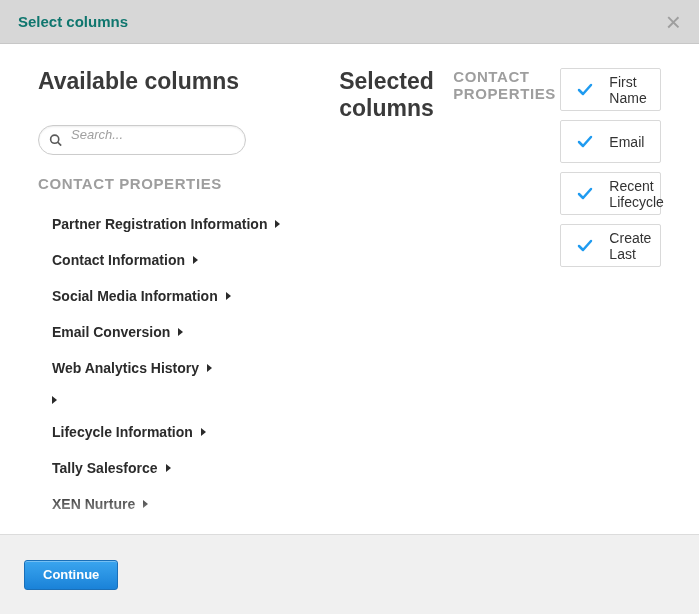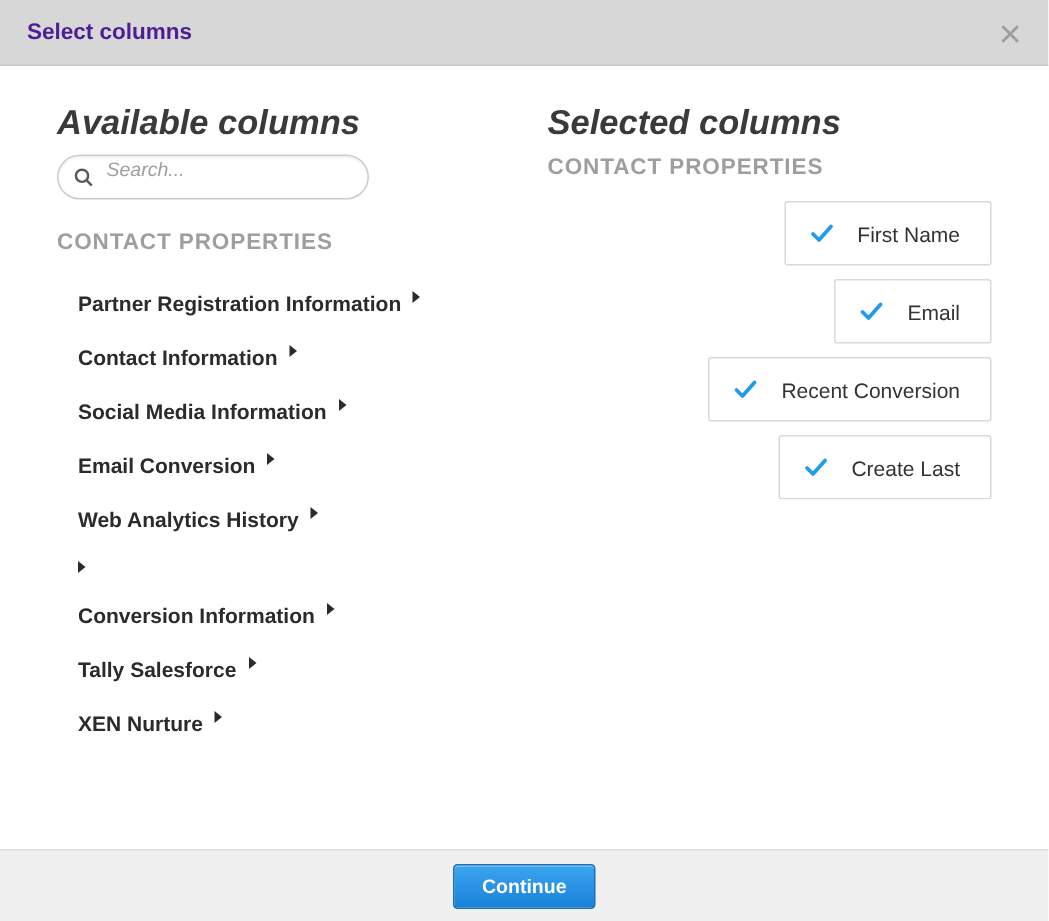--- a/index.html
+++ b/index.html
@@ -1,37 +1,37 @@
 <!DOCTYPE html>
 <html><head>
 <meta charset="utf-8">
 <style>
   * { box-sizing: border-box; margin: 0; padding: 0; }
   html, body { width: 699px; height: 614px; font-family: Helvetica, Arial, sans-serif; background: #fff; overflow: hidden; }
   .modal { display: flex; flex-direction: column; height: 100%; }
   .modal-header { background: #d7d7d7; height: 44px; display: flex; align-items: center; justify-content: space-between; padding: 0 18px; border-bottom: 1px solid #c7c7c7; }
-  .modal-title { color: #4c1d95; font-size: 15px; font-weight: 600; }
+  .modal-title { color: #0f766e; font-size: 15px; font-weight: 600; }
   .close-icon { color: #9e9e9e; font-size: 26px; line-height: 1; cursor: pointer; }
   .modal-body { flex: 1; display: flex; padding: 24px 14px 0 38px; overflow: hidden; position: relative; }
   .col-left { width: 285px; display: flex; flex-direction: column; }
-  .col-right { flex: 1; padding-left: 42px; display: flex; flex-direction: column; }
-  .section-title { font-size: 23px; font-weight: 700; color: #3a3a3a; margin-bottom: 8px; font-style: italic; }
+  .col-right { flex: 1; padding-left: 42px; display: flex; flex-direction: row; }
+  .section-title { font-size: 23px; font-weight: 700; color: #3a3a3a; margin-bottom: 30px; }
   .search-wrap { position: relative; margin-bottom: 20px; width: 208px; }
   .search-input { width: 100%; height: 30px; border: 1px solid #ccc; border-radius: 15px; padding: 0 12px 11px 32px; font-size: 13px; color: #333; outline: none; box-shadow: inset 0 1px 2px rgba(0,0,0,0.08); }
   .search-input::placeholder { color: #a0a0a0; font-style: italic; }
   .search-icon { position: absolute; left: 11px; top: 50%; transform: translateY(-50%); width: 13px; height: 13px; }
   .group-label { font-size: 15px; font-weight: 600; letter-spacing: 0.6px; color: #9e9e9e; margin-bottom: 14px; }
   .cat-list { display: flex; flex-direction: column; padding-left: 14px; overflow-y: hidden; }
-  .cat-item { display: flex; align-items: flex-start; gap: 8px; padding: 10px 0; cursor: pointer; }
+  .cat-item { display: flex; align-items: center; gap: 8px; padding: 10px 0; cursor: pointer; }
   .cat-item span.label { font-size: 14px; font-weight: 700; color: #2b2b2b; }
   .caret { width: 0; height: 0; border-top: 4px solid transparent; border-bottom: 4px solid transparent; border-left: 5px solid #2b2b2b; }
-  .sel-list { display: flex; flex-direction: column; gap: 9px; overflow-y: hidden; padding-right: 24px; align-items: flex-end; }
+  .sel-list { display: flex; flex-direction: column; gap: 9px; overflow-y: hidden; padding-right: 24px; }
   .sel-item { border: 1px solid #d9d9d9; border-radius: 2px; height: 43px; display: flex; align-items: center; padding: 0 20px 0 48px; position: relative; font-size: 14px; color: #333; background: #fff; cursor: move; }
   .check { position: absolute; left: 16px; top: 50%; transform: translateY(-50%); width: 16px; height: 16px; }
-  .modal-footer { background: #f0f0f0; border-top: 1px solid #dcdcdc; height: 48px; display: flex; align-items: center; justify-content: center; padding: 0 24px; }
+  .modal-footer { background: #f0f0f0; border-top: 1px solid #dcdcdc; height: 80px; display: flex; align-items: center; justify-content: flex-start; padding: 0 24px; }
   .btn-continue { background: linear-gradient(#3aa5ef, #1a82d8); color: #fff; border: 1px solid #1a6fb8; border-radius: 3px; height: 30px; padding: 0 18px; font-size: 13px; font-weight: 600; cursor: pointer; box-shadow: inset 0 1px 0 rgba(255,255,255,0.3); }
   .fade-bottom { position: absolute; left: 0; right: 0; bottom: 0; height: 40px; background: linear-gradient(rgba(255,255,255,0), #fff); pointer-events: none; }
 </style>
 </head>
 <body>
 
 <div class="modal">
   <div class="modal-header">
     <div class="modal-title">Select columns</div>
     <div class="close-icon">×</div>
@@ -66,21 +66,21 @@
             <span class="caret"></span>
           </div>
         <div class="cat-item">
             <span class="label">Web Analytics History</span>
             <span class="caret"></span>
           </div>
         <div class="cat-item">
             <span class="caret"></span>
           </div>
         <div class="cat-item">
-            <span class="label">Conversion Information</span>
+            <span class="label">Lifecycle Information</span>
             <span class="caret"></span>
           </div>
         <div class="cat-item">
             <span class="label">Tally Salesforce</span>
             <span class="caret"></span>
           </div>
         <div class="cat-item">
             <span class="label">XEN Nurture</span>
             <span class="caret"></span>
           </div>
@@ -100,21 +100,21 @@
         <div class="sel-item">
             <svg class="check" viewBox="0 0 16 16" fill="none" stroke="#1f9bf0" stroke-width="2.5" stroke-linecap="round" stroke-linejoin="round">
               <polyline points="2,8 6,12 14,3"></polyline>
             </svg>
             <span>Email</span>
           </div>
         <div class="sel-item">
             <svg class="check" viewBox="0 0 16 16" fill="none" stroke="#1f9bf0" stroke-width="2.5" stroke-linecap="round" stroke-linejoin="round">
               <polyline points="2,8 6,12 14,3"></polyline>
             </svg>
-            <span>Recent Conversion</span>
+            <span>Recent Lifecycle</span>
           </div>
         <div class="sel-item">
             <svg class="check" viewBox="0 0 16 16" fill="none" stroke="#1f9bf0" stroke-width="2.5" stroke-linecap="round" stroke-linejoin="round">
               <polyline points="2,8 6,12 14,3"></polyline>
             </svg>
             <span>Create Last</span>
           </div>
       </div>
     </div>
     <div class="fade-bottom"></div>

